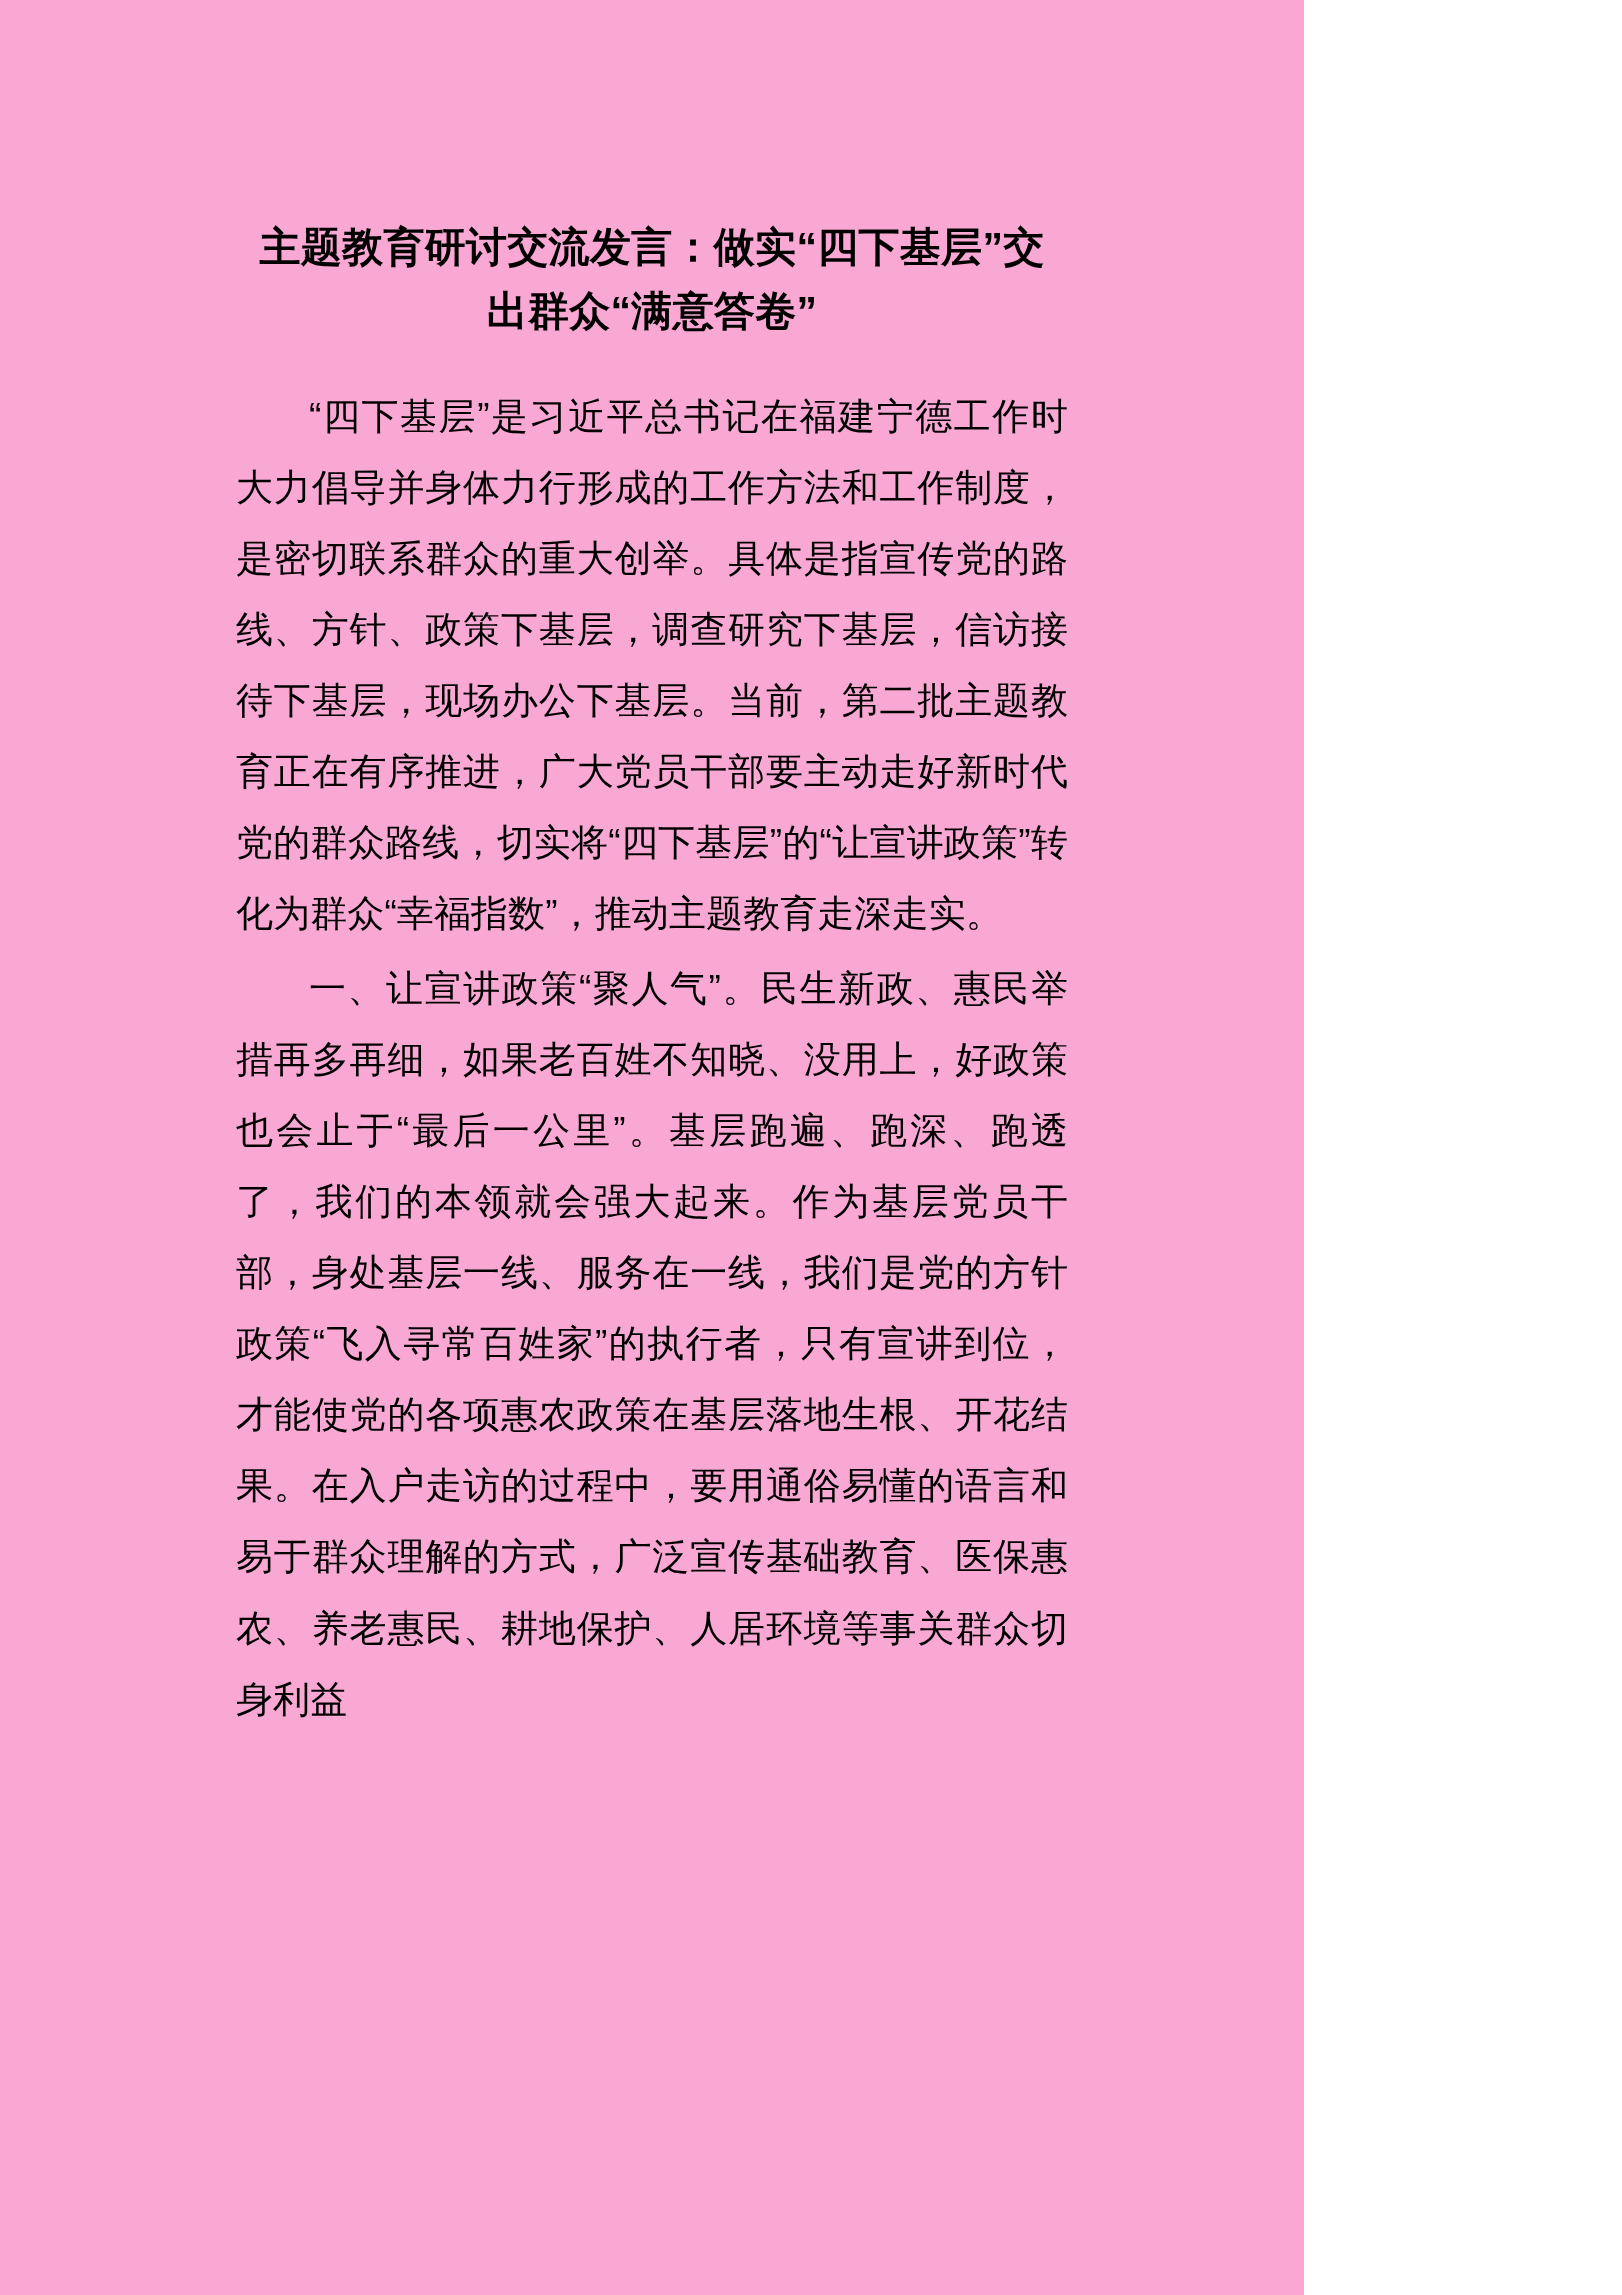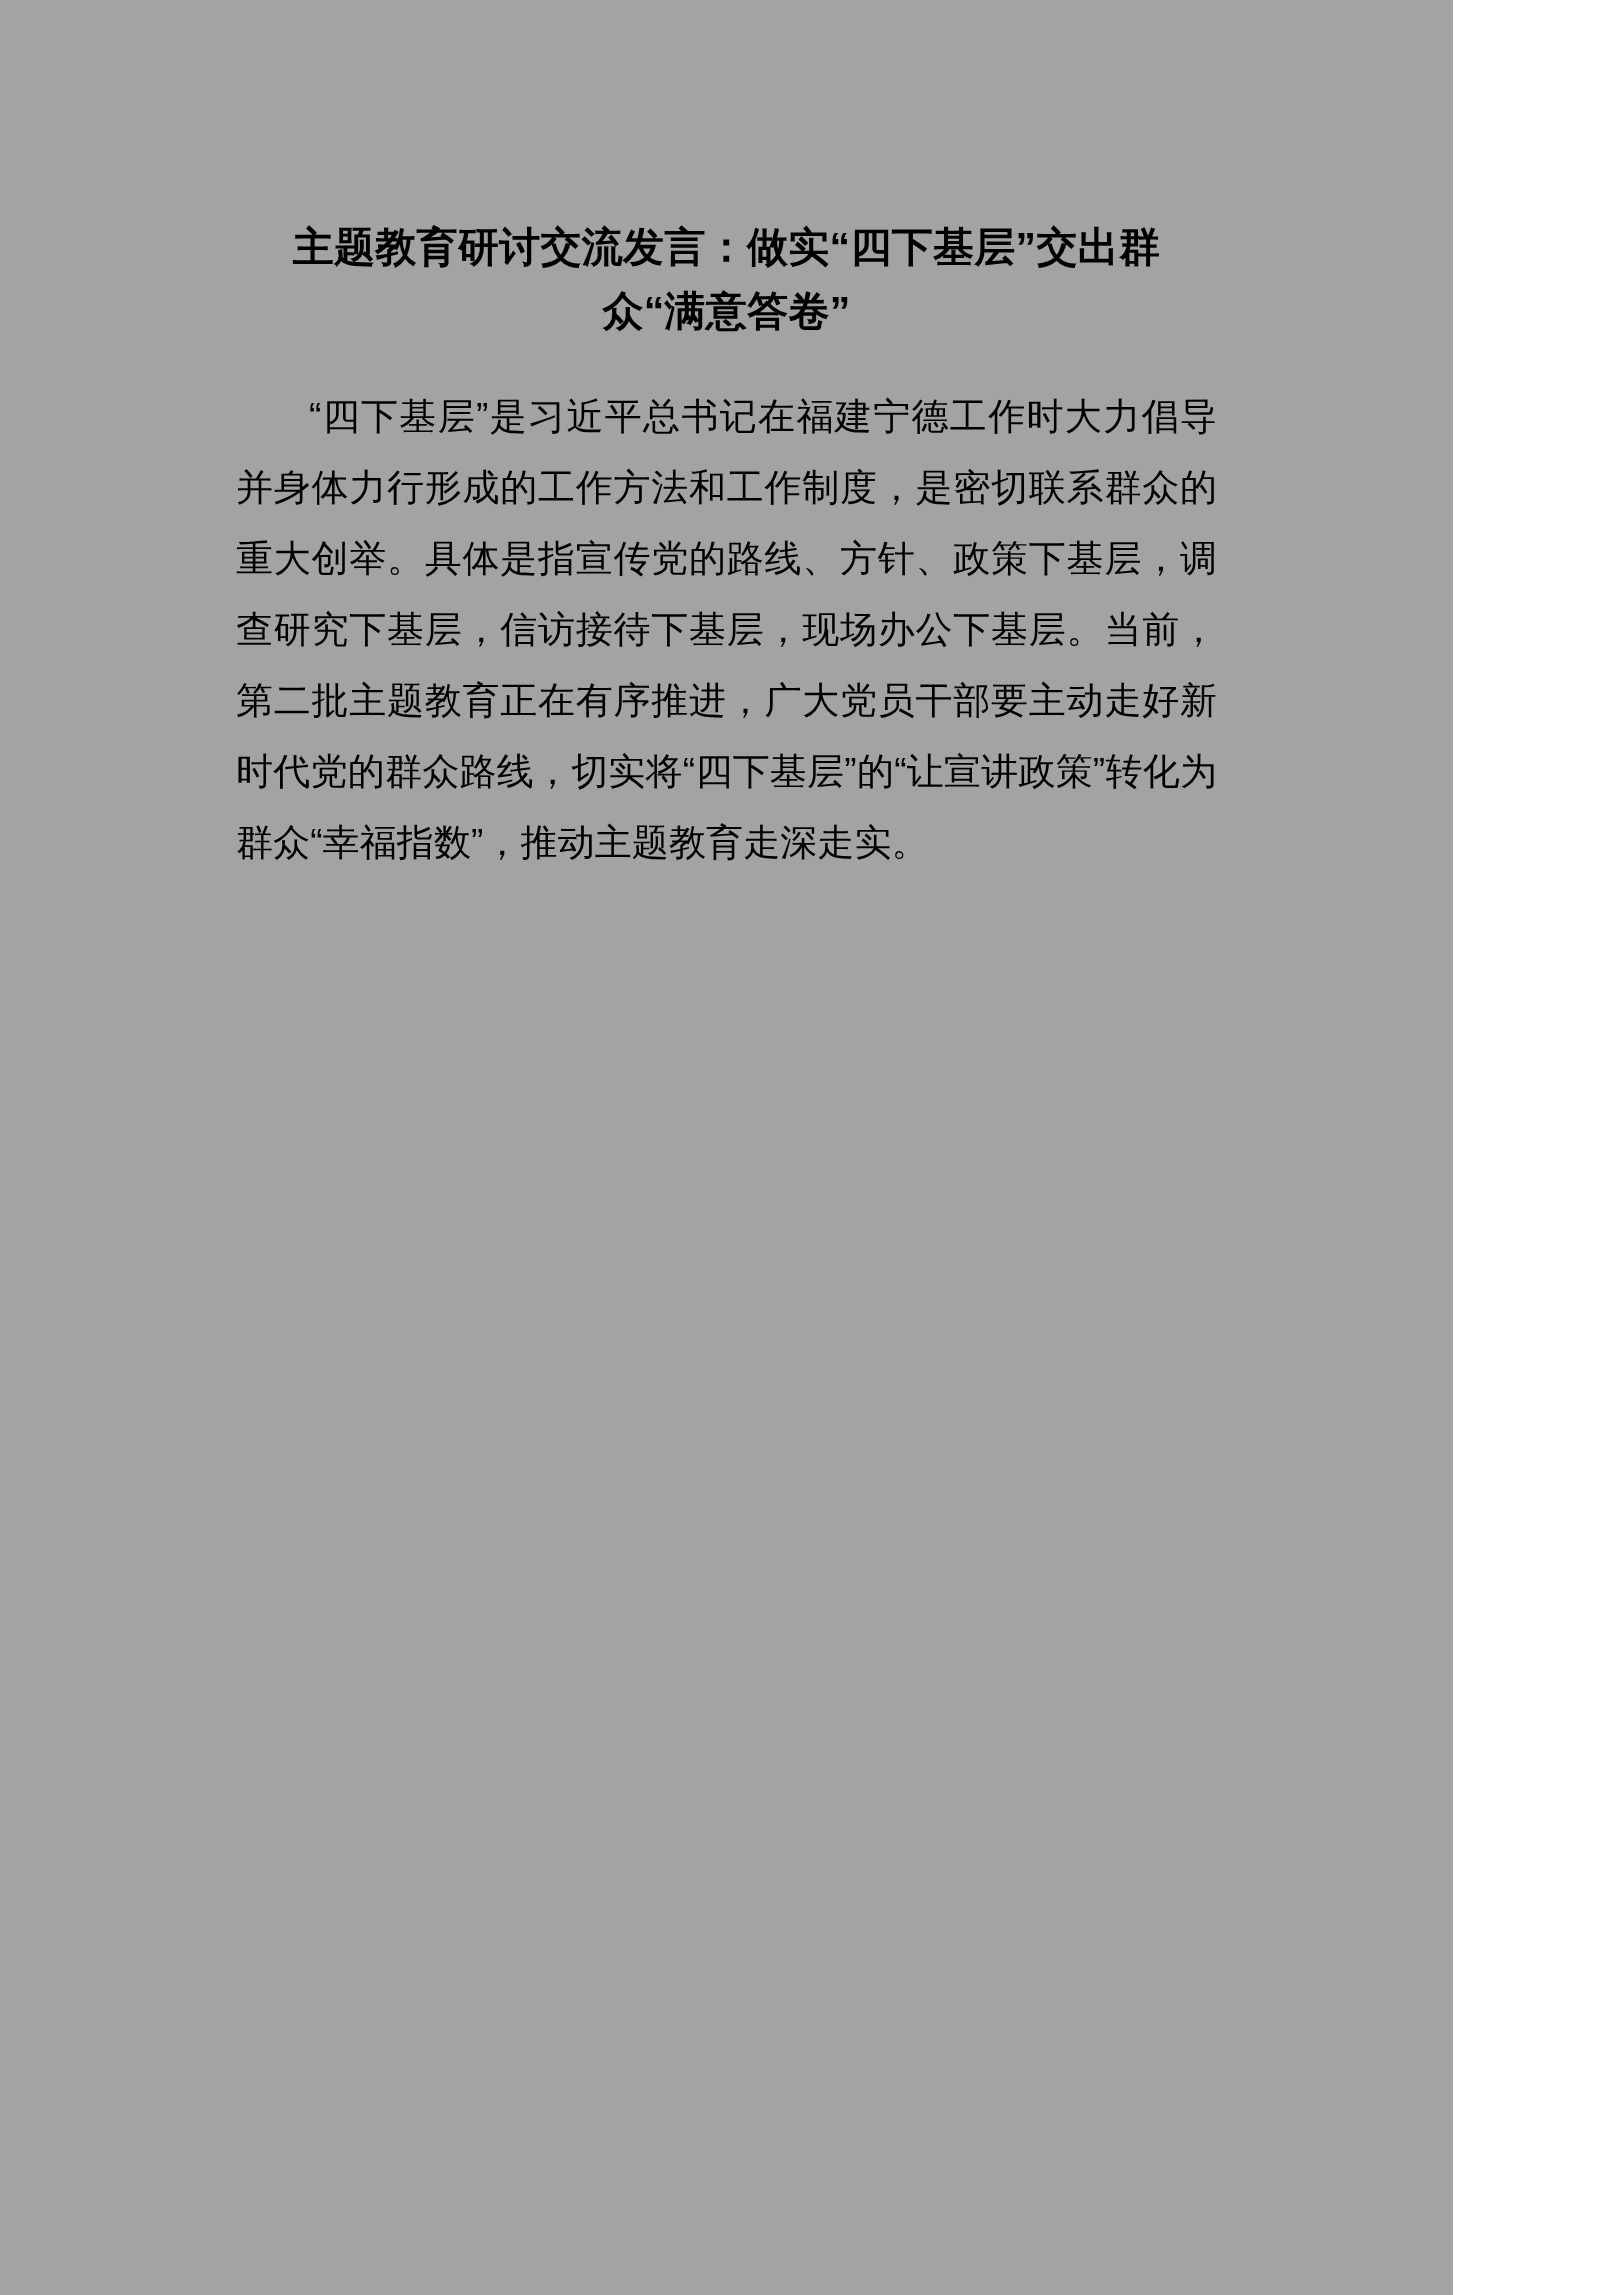--- a/index.html
+++ b/index.html
@@ -1,23 +1,23 @@
 <!DOCTYPE html>
 <html style="font-size:10.5px"><head>
 <meta charset="utf-8">
 <style>
   html, body {
     margin: 0;
     padding: 0;
     background: #ffffff;
   }
   .page {
-    width: 1453px;
+    width: 1304px;
     height: 2295px;
-    background: #a3a3a3;
+    background: #f9a8d4;
     box-sizing: border-box;
     padding: 216px 236px 0 236px;
     font-family: "Liberation Serif", "DejaVu Serif", serif;
     position: relative;
     overflow: hidden;
   }
   .doc-title {
     font-family: "Liberation Sans", "DejaVu Sans", sans-serif;
     font-weight: bold;
     font-size: 41px;
@@ -42,15 +42,16 @@
 </style>
 </head>
 <body>
 
 <div class="page">
 
   <h1 class="doc-title">主题教育研讨交流发言：做实“四下基层”交出群众“满意答卷”</h1>
 
   <p class="para">“四下基层”是习近平总书记在福建宁德工作时大力倡导并身体力行形成的工作方法和工作制度，是密切联系群众的重大创举。具体是指宣传党的路线、方针、政策下基层，调查研究下基层，信访接待下基层，现场办公下基层。当前，第二批主题教育正在有序推进，广大党员干部要主动走好新时代党的群众路线，切实将“四下基层”的“让宣讲政策”转化为群众“幸福指数”，推动主题教育走深走实。</p>
 
+  <p class="para">一、让宣讲政策“聚人气”。民生新政、惠民举措再多再细，如果老百姓不知晓、没用上，好政策也会止于“最后一公里”。基层跑遍、跑深、跑透了，我们的本领就会强大起来。作为基层党员干部，身处基层一线、服务在一线，我们是党的方针政策“飞入寻常百姓家”的执行者，只有宣讲到位，才能使党的各项惠农政策在基层落地生根、开花结果。在入户走访的过程中，要用通俗易懂的语言和易于群众理解的方式，广泛宣传基础教育、医保惠农、养老惠民、耕地保护、人居环境等事关群众切身利益</p>
 
 </div>
 
 
 </body></html>

